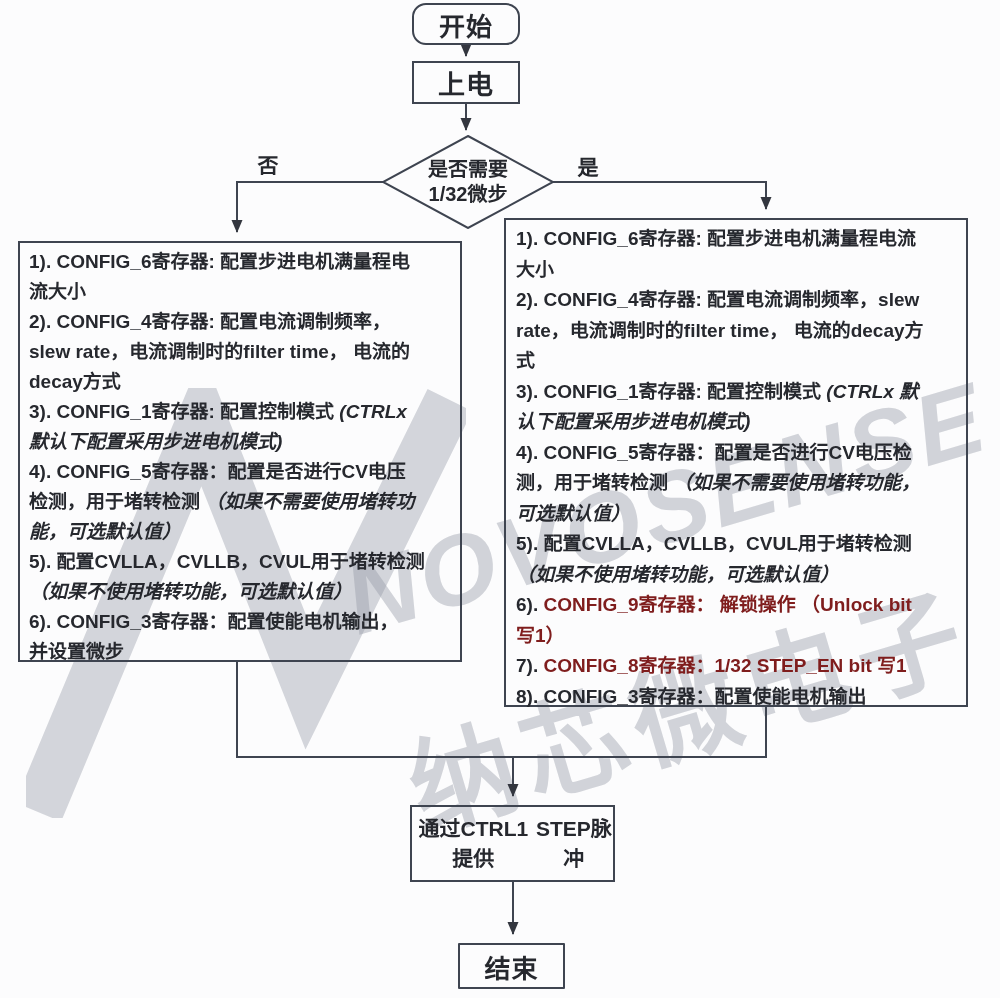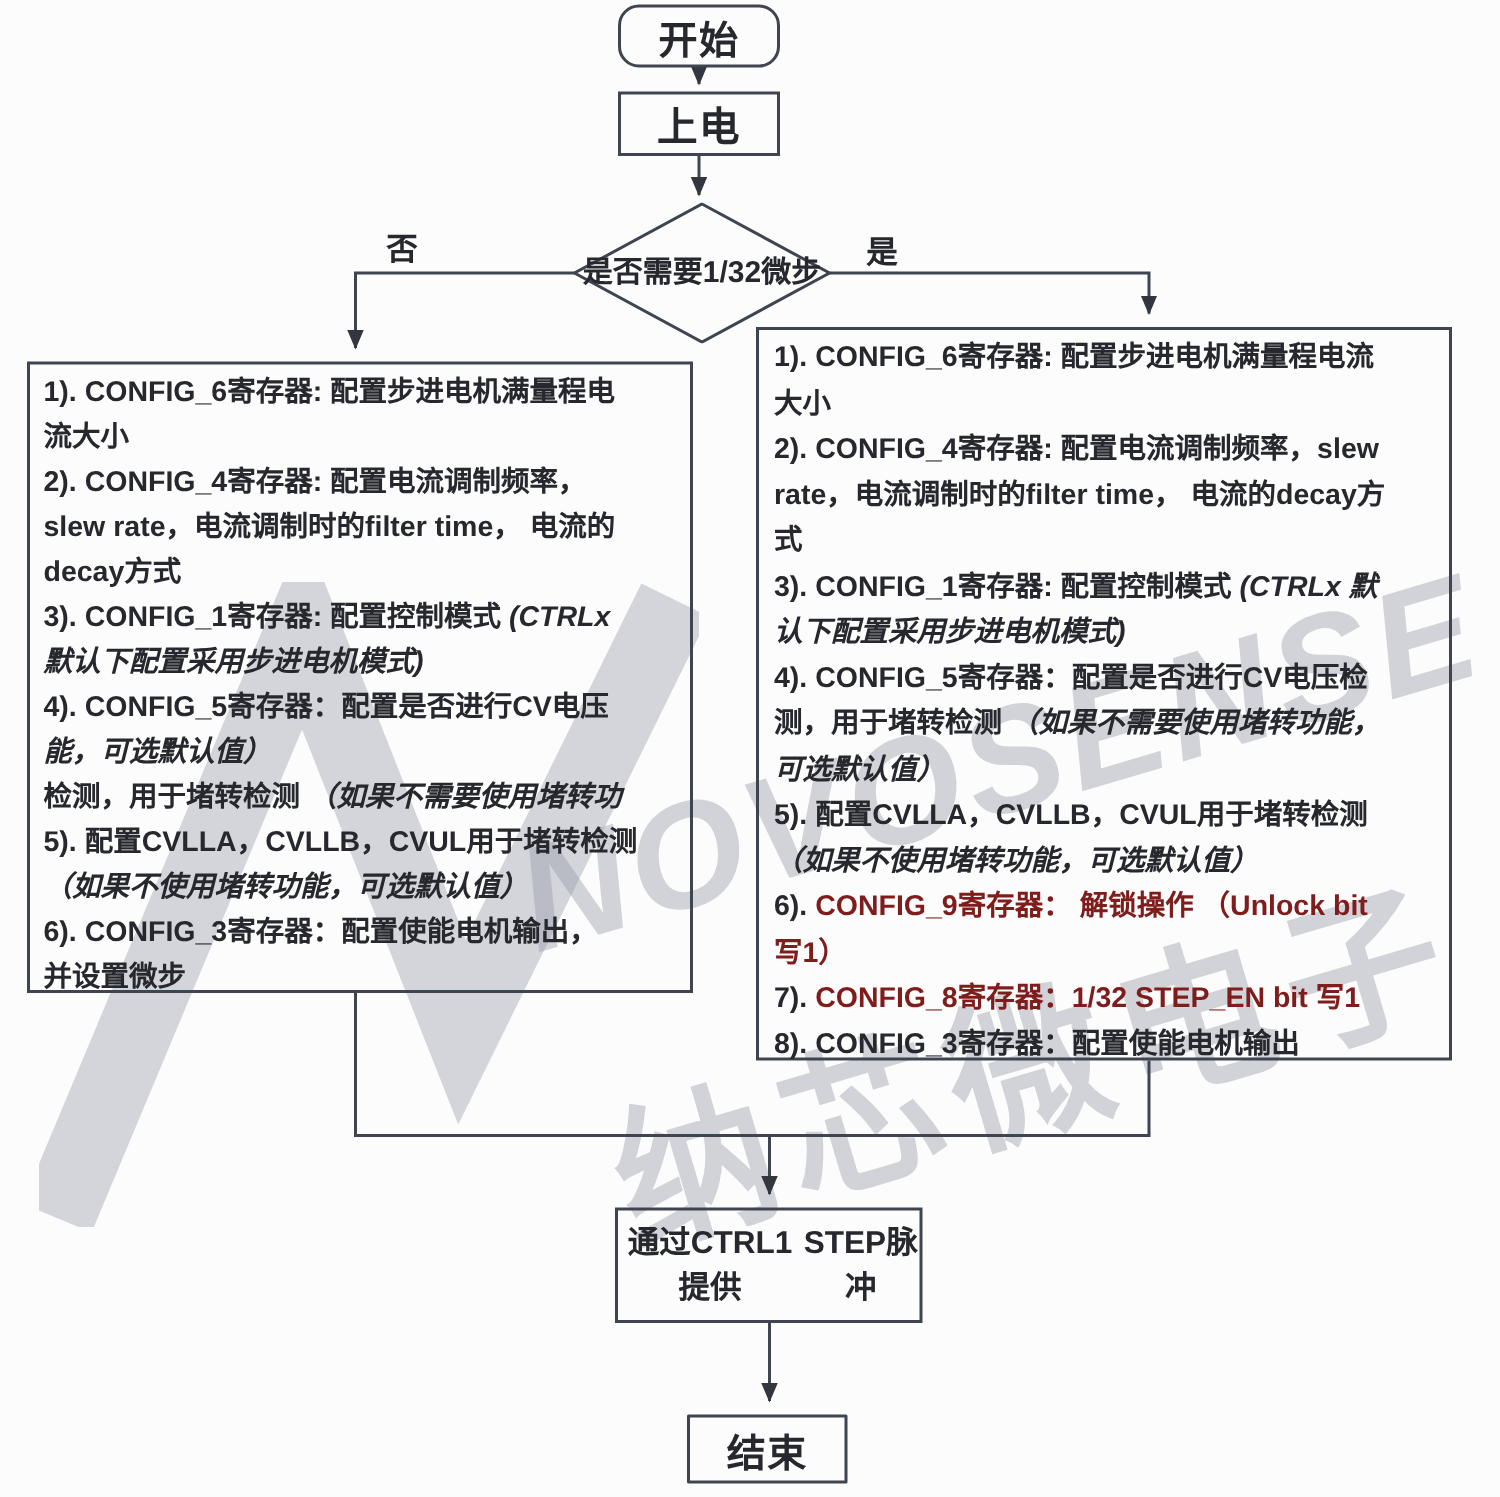--- a/index.html
+++ b/index.html
@@ -21,21 +21,21 @@
   
   .node{position:absolute;z-index:2;box-sizing:border-box;border:2px solid #3e4450;
         display:flex;align-items:center;justify-content:center;text-align:center;
         background:transparent;}
   .rounded{border-radius:14px;}
   .terminal{font-size:26px;letter-spacing:1px;}
   .process{font-size:27px;letter-spacing:1px;}
   .step-pulse{font-size:21px;line-height:30px;flex-direction:row;}
   .diamond-wrap{position:absolute;z-index:2;}
   .diamond-label{position:absolute;left:0;top:0;width:100%;height:100%;z-index:3;
-        display:flex;align-items:center;justify-content:center;
+        display:flex;flex-direction:column;align-items:center;justify-content:center;
         font-size:20px;line-height:25px;text-align:center;}
   .branch-label{position:absolute;z-index:3;font-size:21px;width:56px;text-align:center;}
   
   .textbox{position:absolute;z-index:2;box-sizing:border-box;border:2px solid #3e4450;
            font-size:19px;background:transparent;}
   .textbox .tline{white-space:pre;}
   #left-box{line-height:30px;padding:4px 8px 0 9px;}
   #right-box{line-height:30.5px;padding:4px 8px 0 10px;}
   .s-n{font-style:normal;}
   .s-i{font-style:italic;}
@@ -92,22 +92,22 @@
 
   <div id="left-box" class="textbox" style="left:18px;top:241px;width:444px;height:421px;">
       <div class="tline"><span class="s-n">1). CONFIG_6寄存器: 配置步进电机满量程电</span></div>
       <div class="tline"><span class="s-n">流大小</span></div>
       <div class="tline"><span class="s-n">2). CONFIG_4寄存器: 配置电流调制频率，</span></div>
       <div class="tline"><span class="s-n">slew rate，电流调制时的filter time， 电流的</span></div>
       <div class="tline"><span class="s-n">decay方式</span></div>
       <div class="tline"><span class="s-n">3). CONFIG_1寄存器: 配置控制模式 </span><span class="s-i">(CTRLx</span></div>
       <div class="tline"><span class="s-i">默认下配置采用步进电机模式)</span></div>
       <div class="tline"><span class="s-n">4). CONFIG_5寄存器：配置是否进行CV电压</span></div>
+      <div class="tline"><span class="s-n">检测，用于堵转检测 </span><span class="s-i">（如果不需要使用堵转功</span></div>
       <div class="tline"><span class="s-i">能，可选默认值）</span></div>
-      <div class="tline"><span class="s-n">检测，用于堵转检测 </span><span class="s-i">（如果不需要使用堵转功</span></div>
       <div class="tline"><span class="s-n">5). 配置CVLLA，CVLLB，CVUL用于堵转检测</span></div>
       <div class="tline"><span class="s-i">（如果不使用堵转功能，可选默认值）</span></div>
       <div class="tline"><span class="s-n">6). CONFIG_3寄存器：配置使能电机输出，</span></div>
       <div class="tline"><span class="s-n">并设置微步</span></div>
     </div>
 
   <div id="right-box" class="textbox" style="left:504px;top:218px;width:464px;height:489px;">
       <div class="tline"><span class="s-n">1). CONFIG_6寄存器: 配置步进电机满量程电流</span></div>
       <div class="tline"><span class="s-n">大小</span></div>
       <div class="tline"><span class="s-n">2). CONFIG_4寄存器: 配置电流调制频率，slew</span></div>

